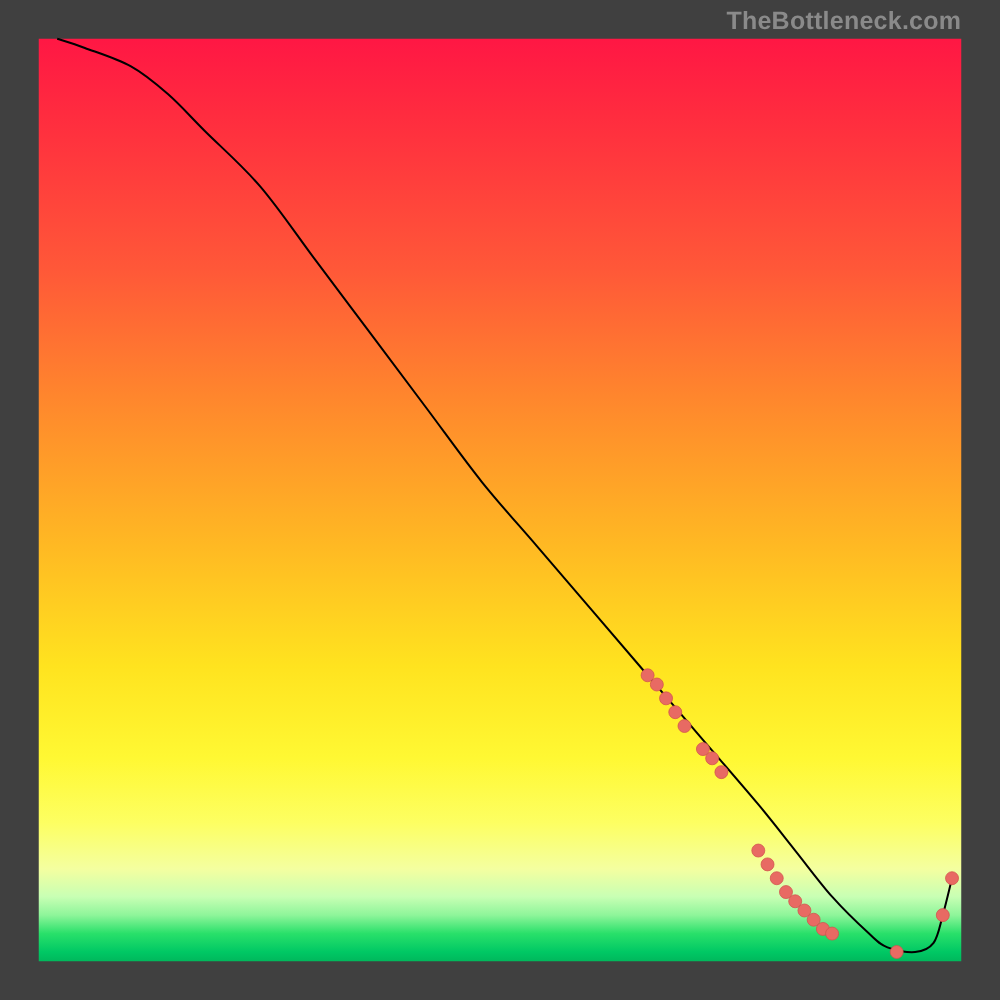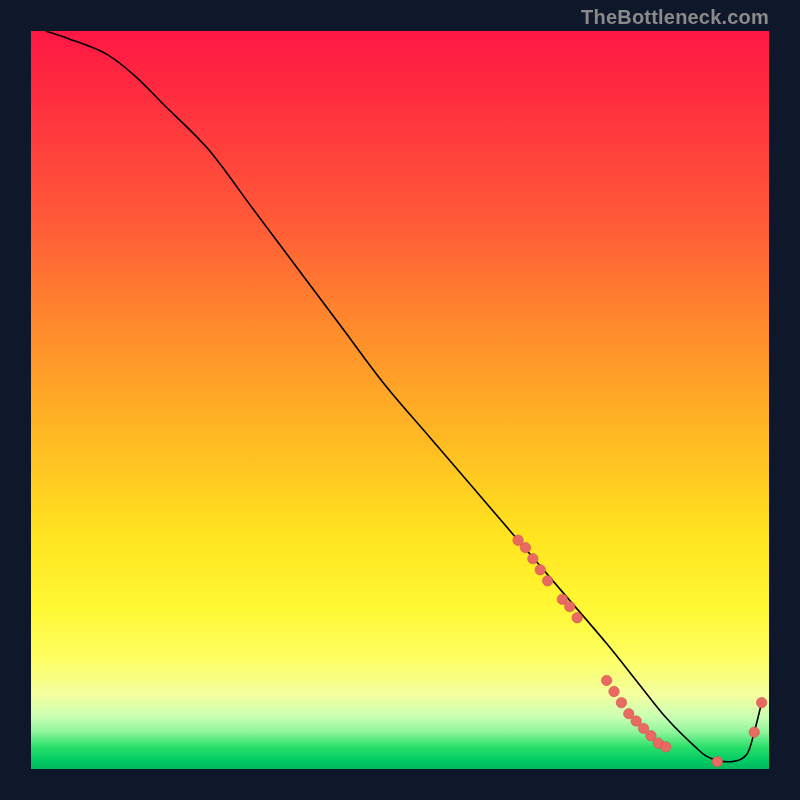--- a/index.html
+++ b/index.html
@@ -7,21 +7,21 @@
     padding: 0;
     width: 800px;
     height: 800px;
     background: #000;
     overflow: hidden;
   }
   .stage {
     position: relative;
     width: 800px;
     height: 800px;
-    background: #0f172a;
+    background: #404040;
   }
   .plot {
     position: absolute;
     left: 31px;
     top: 31px;
     width: 738px;
     height: 738px;
     
     background: linear-gradient(
       to bottom,

